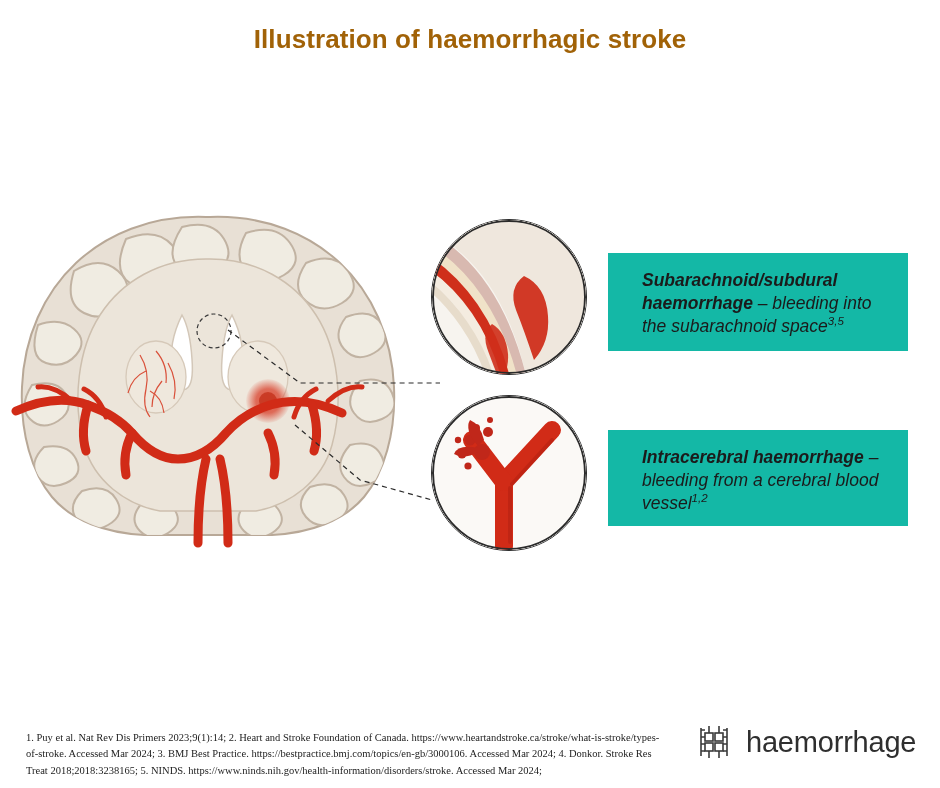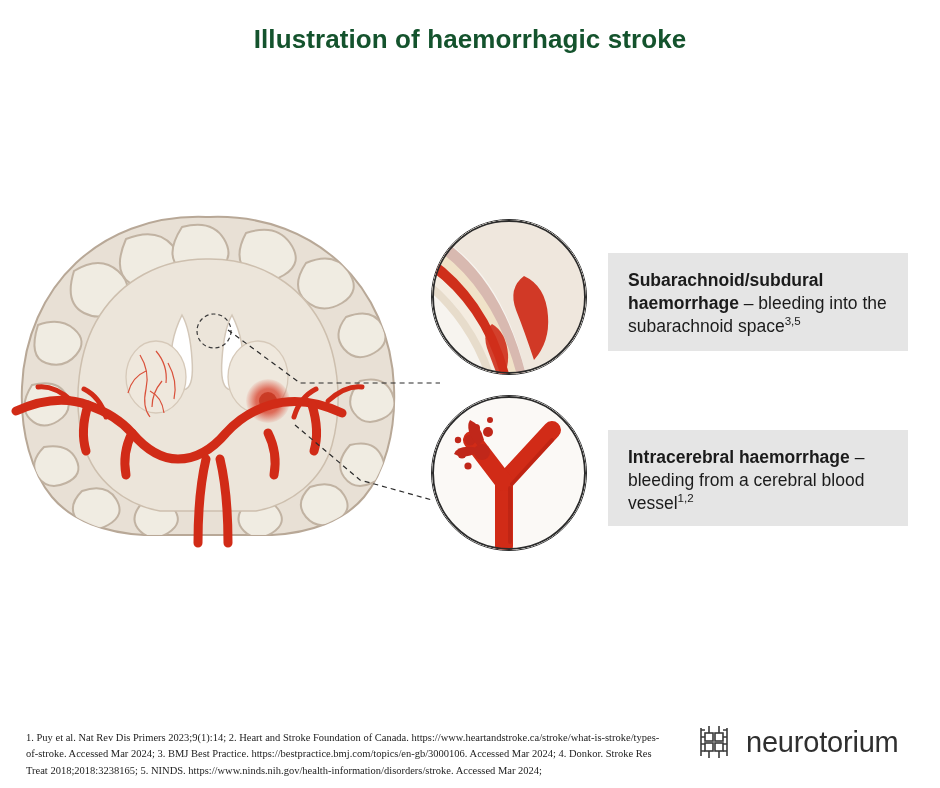--- a/index.html
+++ b/index.html
@@ -24,21 +24,21 @@
   }
 
   #slide-title {
     position: absolute;
     left: 0;
     top: 24px;
     width: 940px;
     text-align: center;
     font-size: 26px;
     font-weight: bold;
-    color: #14532d;
+    color: #a16207;
     letter-spacing: 0.1px;
   }
 
   
   #brain-figure {
     position: absolute;
     left: 10px;
     top: 205px;
     width: 430px;
     height: 360px;
@@ -72,26 +72,27 @@
     position: absolute;
     left: 0; top: 0;
     width: 940px;
     height: 788px;
     pointer-events: none;
   }
 
   
   .text-panel {
     position: absolute;
-    background: #e5e5e5;
-    padding: 16px 18px 18px 20px;
+    background: #14b8a6;
+    padding: 16px 18px 18px 34px;
     box-sizing: border-box;
     color: #1b1b1b;
     font-size: 17.5px;
     line-height: 1.32;
+    font-style: italic;
   }
   #panel-sah {
     left: 608px;
     top: 253px;
     width: 300px;
     height: 98px;
   }
   #panel-ich {
     left: 608px;
     top: 430px;
@@ -322,16 +323,16 @@
         <rect x="13" y="13" width="8" height="8"></rect>
         <rect x="23" y="13" width="8" height="8"></rect>
         <rect x="13" y="23" width="8" height="8"></rect>
         <rect x="23" y="23" width="8" height="8"></rect>
         <path d="M9,8 L9,36 M35,8 L35,36"></path>
         <path d="M9,10 L13,10 M9,17 L13,17 M9,24 L13,24 M9,31 L13,31"></path>
         <path d="M31,10 L35,10 M31,17 L35,17 M31,24 L35,24 M31,31 L35,31"></path>
         <path d="M17,6 L17,13 M27,6 L27,13 M17,31 L17,38 M27,31 L27,38"></path>
       </g>
     </svg>
-    <div id="logo-wordmark">neurotorium</div>
+    <div id="logo-wordmark">haemorrhage</div>
   </div>
 
 </div>
 
 </body></html>

